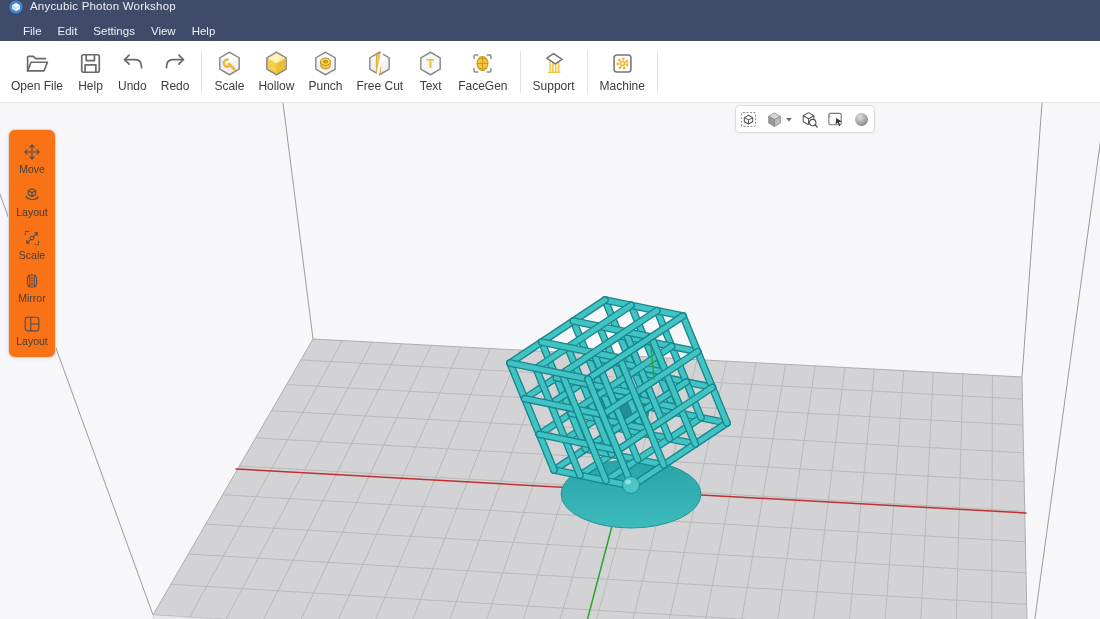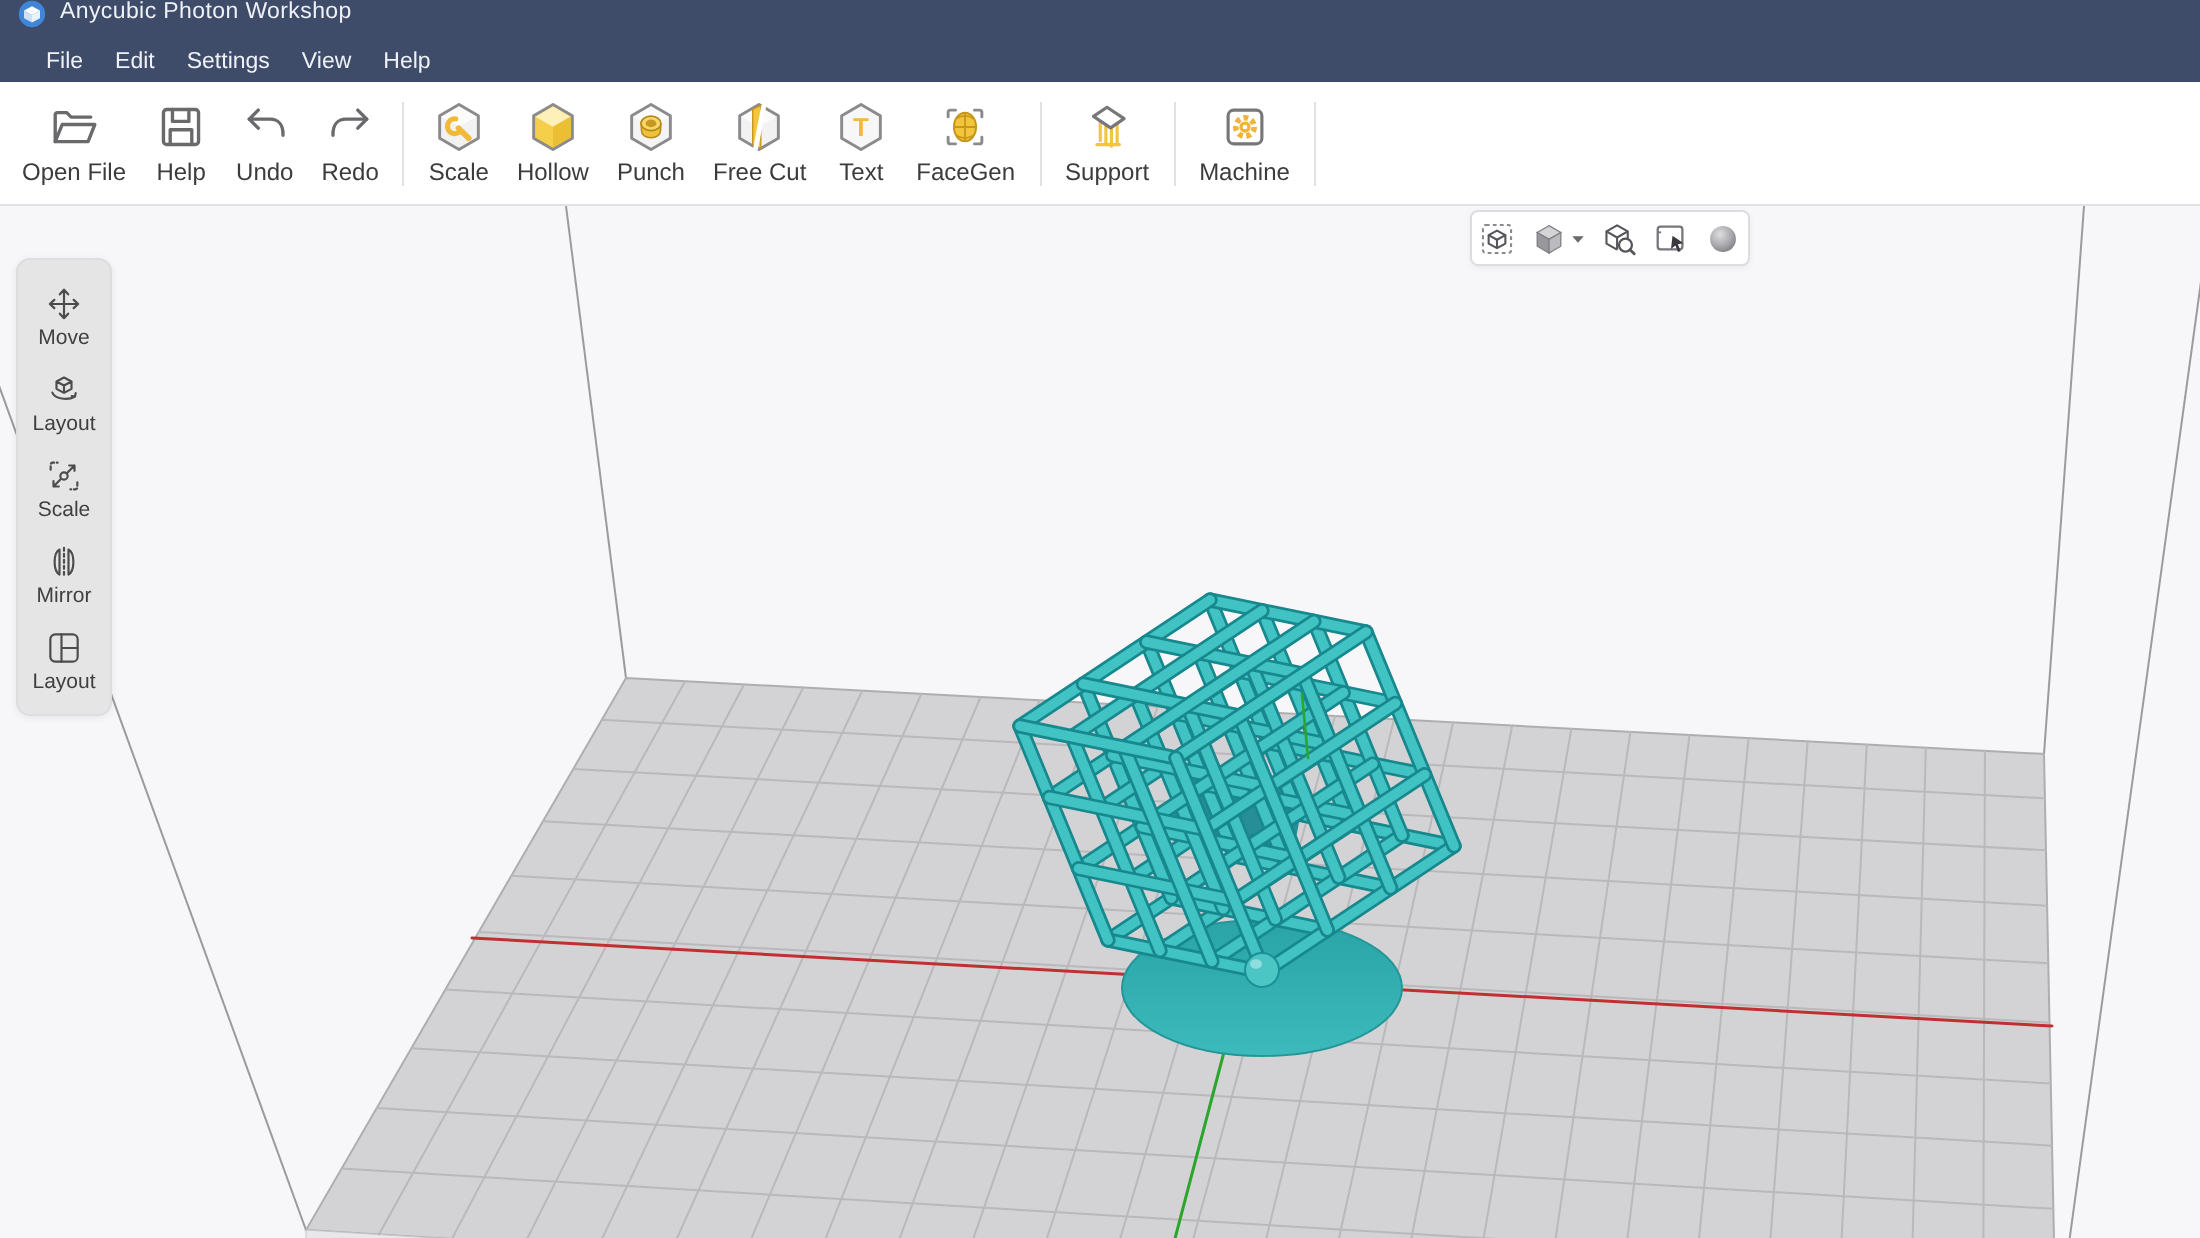--- a/index.html
+++ b/index.html
@@ -12,21 +12,21 @@
   .menu-item{color:var(--titlebarText);font-size:11.5px;padding:0 8px;cursor:default;}
   .toolbar{height:61px;background:#fff;border-bottom:1px solid var(--toolbarBorder);
            display:flex;align-items:center;padding-left:4px;}
   .tbtn{display:flex;flex-direction:column;align-items:center;justify-content:center;
         padding:0 7px;gap:2px;}
   .tbtn svg{width:27px;height:27px;display:block;}
   .tlabel{font-size:12px;color:var(--labelColor);white-space:nowrap;}
   .tsep{width:1px;height:42px;background:#e2e2e5;margin:0 5px;}
   .viewport{position:relative;height:516px;background:var(--viewportBg);}
   #scene{position:absolute;left:0;top:0;width:1100px;height:516px;}
-  .toolbox{position:absolute;left:8px;top:26px;width:46px;background:#e5e5e5;
+  .toolbox{position:absolute;left:8px;top:26px;width:46px;background:#f97316;
            border:1px solid var(--panelBorder);border-radius:7px;
            box-shadow:0 1px 4px rgba(0,0,0,.07);display:flex;flex-direction:column;
            align-items:center;padding:7px 0 5px 0;}
   .tool{display:flex;flex-direction:column;align-items:center;gap:1px;padding:5px 0;width:100%;}
   .tool svg{width:20px;height:20px;display:block;}
   .tblabel{font-size:10.5px;color:#3f3f42;}
   .viewbar{position:absolute;top:2px;right:225px;height:26px;width:138px;background:#fff;
            border:1px solid var(--panelBorder);border-radius:4px;display:flex;
            align-items:center;justify-content:space-around;box-shadow:0 1px 3px rgba(0,0,0,.05);}
   .vbtn{display:flex;align-items:center;gap:1px;}

